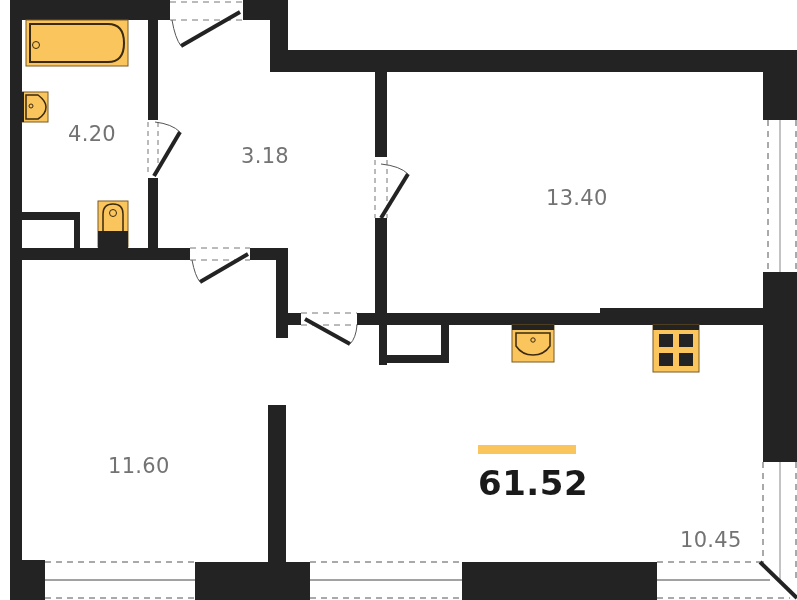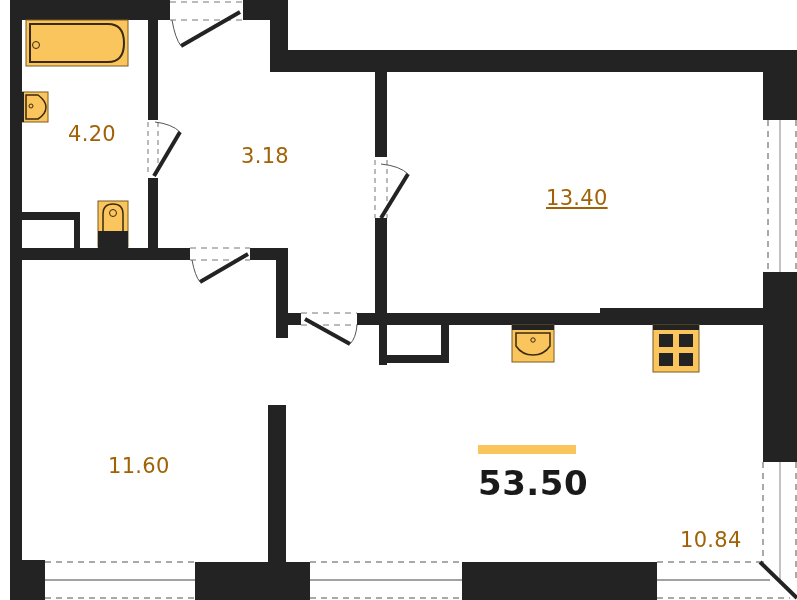--- a/index.html
+++ b/index.html
@@ -1,18 +1,18 @@
 <!DOCTYPE html>
 <html><head>
 <meta charset="utf-8">
 <style>
   html, body { margin: 0; padding: 0; background: #ffffff; }
   body { width: 797px; height: 600px; position: relative; overflow: hidden; font-family: "DejaVu Sans", sans-serif; }
   svg { position: absolute; left: 0; top: 0; }
-  .area-label { position: absolute; font-family: "DejaVu Sans", sans-serif; font-size: 21px; color: #a16207; white-space: nowrap; letter-spacing: 0.3px; }
+  .area-label { position: absolute; font-family: "DejaVu Sans", sans-serif; font-size: 21px; color: #737373; white-space: nowrap; letter-spacing: 0.3px; }
   .total-label { position: absolute; font-family: "DejaVu Sans", sans-serif; font-weight: bold; font-size: 34px; color: #1a1a1a; white-space: nowrap; letter-spacing: 0.5px; }
   .total-bar { position: absolute; height: 9px; }
 </style>
 </head>
 <body>
 
 <svg width="797" height="600" viewBox="0 0 797 600" xmlns="http://www.w3.org/2000/svg">
   <g fill="#232323">
 
     <rect x="10" y="0" width="160" height="20"></rect>
@@ -133,18 +133,18 @@
     <rect x="653" y="325" width="46" height="5" fill="#232323"></rect>
     <rect x="659" y="334" width="14" height="13" fill="#232323"></rect>
     <rect x="679" y="334" width="14" height="13" fill="#232323"></rect>
     <rect x="659" y="353" width="14" height="13" fill="#232323"></rect>
     <rect x="679" y="353" width="14" height="13" fill="#232323"></rect>
   </g>
 </svg>
 
 <div class="area-label" style="left:68px; top:122px;">4.20</div>
 <div class="area-label" style="left:241px; top:144px;">3.18</div>
-<div class="area-label" style="left:546px; top:186px;text-decoration:underline;">13.40</div>
+<div class="area-label" style="left:546px; top:186px;">13.40</div>
 <div class="area-label" style="left:108px; top:410px;margin-top:44px;">11.60</div>
-<div class="area-label" style="left:680px; top:528px;">10.84</div>
+<div class="area-label" style="left:680px; top:528px;">10.45</div>
 
 <div class="total-bar" style="left:478px; top:445px; width:98px; background:#FBC55E;"></div>
-<div class="total-label" style="left:478px; top:463px;">53.50</div>
+<div class="total-label" style="left:478px; top:463px;">61.52</div>
 
 </body></html>

